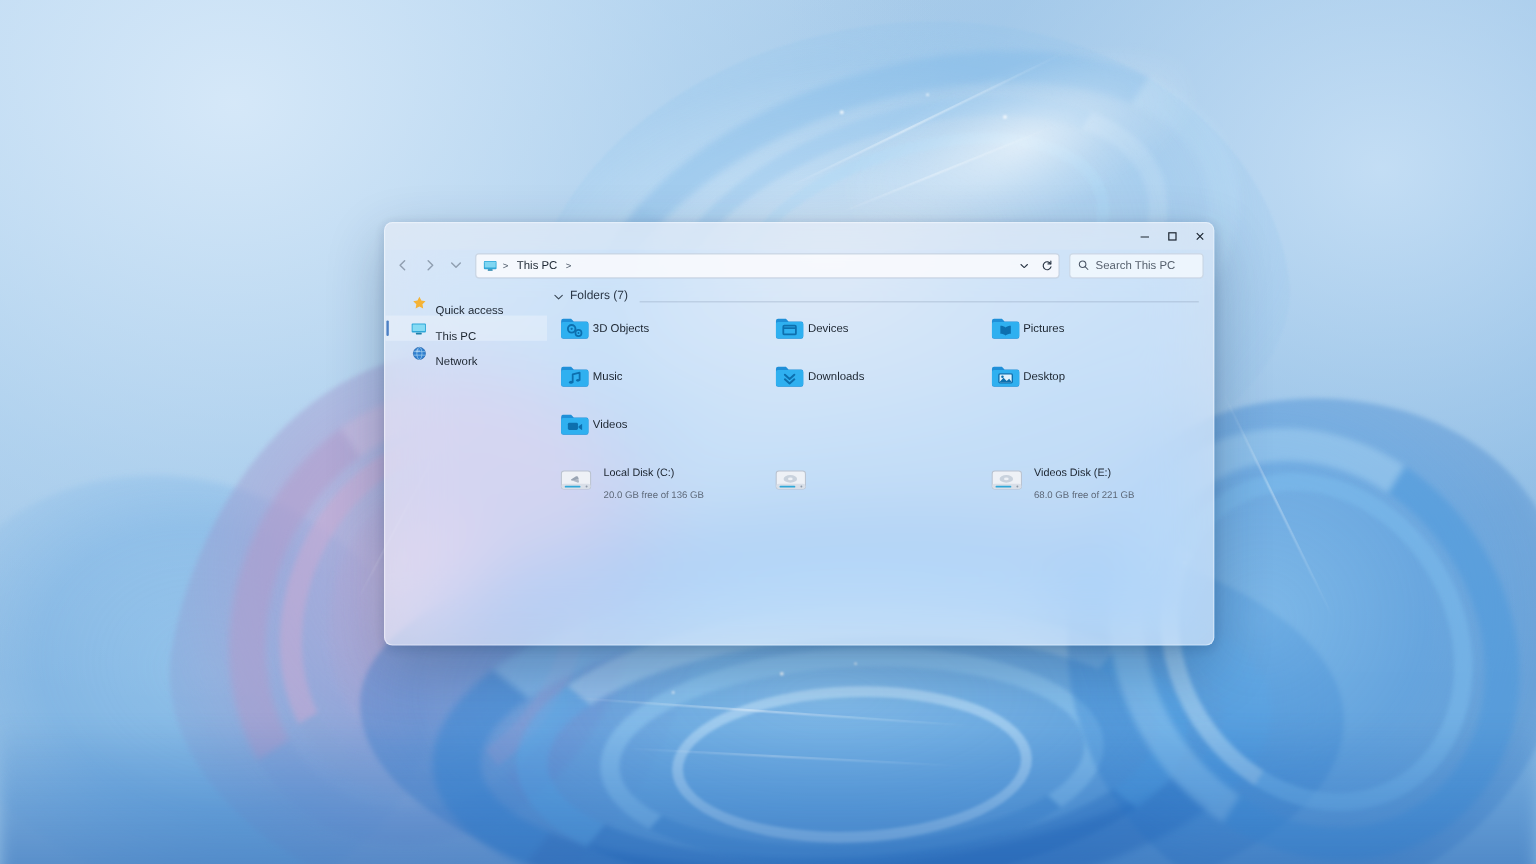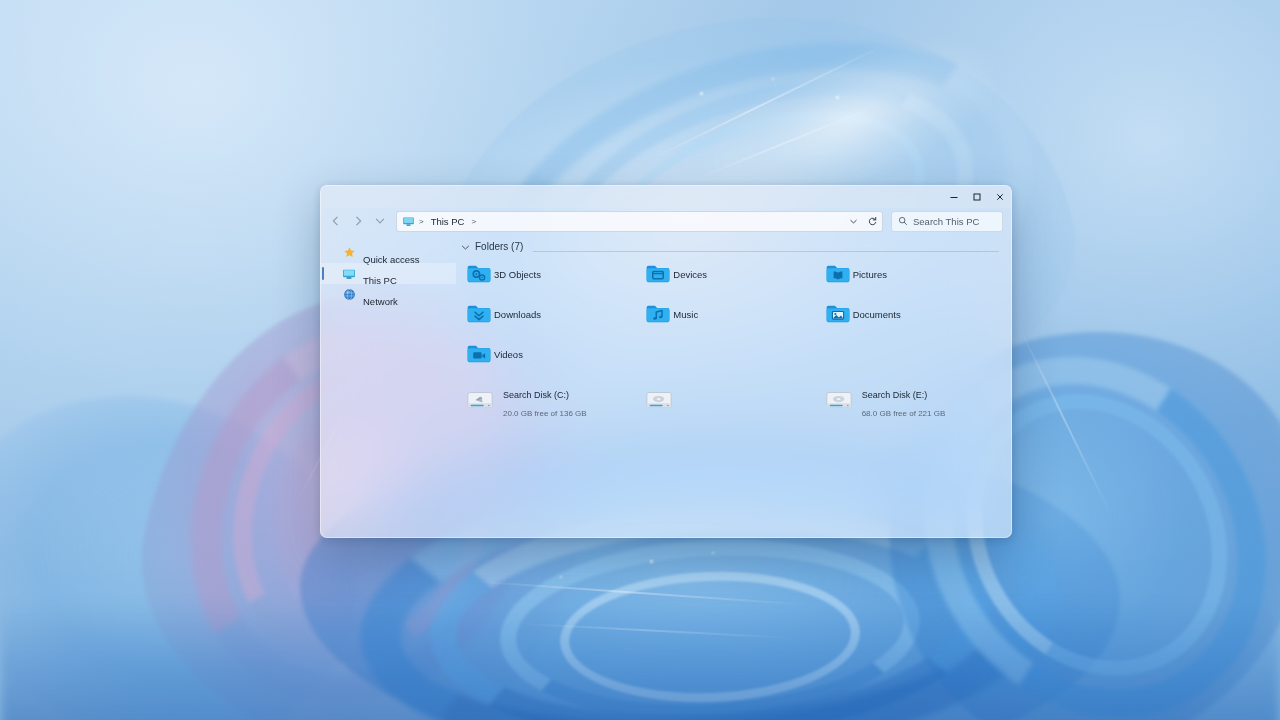--- a/index.html
+++ b/index.html
@@ -654,50 +654,50 @@
               </svg>
             </span>
             <span class="tile-label">Pictures</span>
           </div>
 
           <div class="tile">
             <span class="tile-ico">
               <svg width="28" height="28" viewBox="0 0 32 32">
                 <path d="M3 8.5a2 2 0 012-2h7.5l2.5 2.6H27a2 2 0 012 2v12.4a2 2 0 01-2 2H5a2 2 0 01-2-2z" fill="#1f8fd8"></path>
                 <path d="M3 11.5a2 2 0 012-2h22a2 2 0 012 2v11.4a2 2 0 01-2 2H5a2 2 0 01-2-2z" fill="#2fb0f0"></path>
-                <path d="M11.5 14l4.5 4 4.5-4M11.5 18.4l4.5 4 4.5-4" stroke="#0d6fae" stroke-width="1.9" fill="none" stroke-linecap="round" stroke-linejoin="round"></path>
-              </svg>
-            </span>
-            <span class="tile-label">Downloads</span>
+                <path d="M14 21V13.6l6.6-1.5V19" stroke="#0d6fae" stroke-width="1.7" fill="none" stroke-linecap="round" stroke-linejoin="round"></path>
+                <ellipse cx="12.4" cy="21.2" rx="1.9" ry="1.5" fill="#0d6fae"></ellipse>
+                <ellipse cx="19" cy="19.4" rx="1.7" ry="1.4" fill="#0d6fae"></ellipse>
+              </svg>
+            </span>
+            <span class="tile-label">Music</span>
           </div>
 
           <div class="tile">
             <span class="tile-ico">
               <svg width="28" height="28" viewBox="0 0 32 32">
                 <path d="M3 8.5a2 2 0 012-2h7.5l2.5 2.6H27a2 2 0 012 2v12.4a2 2 0 01-2 2H5a2 2 0 01-2-2z" fill="#1f8fd8"></path>
                 <path d="M3 11.5a2 2 0 012-2h22a2 2 0 012 2v11.4a2 2 0 01-2 2H5a2 2 0 01-2-2z" fill="#2fb0f0"></path>
-                <path d="M14 21V13.6l6.6-1.5V19" stroke="#0d6fae" stroke-width="1.7" fill="none" stroke-linecap="round" stroke-linejoin="round"></path>
-                <ellipse cx="12.4" cy="21.2" rx="1.9" ry="1.5" fill="#0d6fae"></ellipse>
-                <ellipse cx="19" cy="19.4" rx="1.7" ry="1.4" fill="#0d6fae"></ellipse>
-              </svg>
-            </span>
-            <span class="tile-label">Music</span>
+                <path d="M11.5 14l4.5 4 4.5-4M11.5 18.4l4.5 4 4.5-4" stroke="#0d6fae" stroke-width="1.9" fill="none" stroke-linecap="round" stroke-linejoin="round"></path>
+              </svg>
+            </span>
+            <span class="tile-label">Downloads</span>
           </div>
 
           <div class="tile">
             <span class="tile-ico">
               <svg width="28" height="28" viewBox="0 0 32 32">
                 <path d="M3 8.5a2 2 0 012-2h7.5l2.5 2.6H27a2 2 0 012 2v12.4a2 2 0 01-2 2H5a2 2 0 01-2-2z" fill="#1f8fd8"></path>
                 <path d="M3 11.5a2 2 0 012-2h22a2 2 0 012 2v11.4a2 2 0 01-2 2H5a2 2 0 01-2-2z" fill="#2fb0f0"></path>
                 <rect x="9.6" y="13.2" width="12.8" height="8.6" rx="1" fill="#dff2fd" stroke="#0d6fae" stroke-width="1.3"></rect>
                 <circle cx="13" cy="16" r="1.2" fill="#0d6fae"></circle>
                 <path d="M10 21.2l4-4.2 3 3 2.4-2.2 2.6 3.4z" fill="#0d6fae"></path>
               </svg>
             </span>
-            <span class="tile-label">Documents</span>
+            <span class="tile-label">Desktop</span>
           </div>
 
           <div class="tile">
             <span class="tile-ico">
               <svg width="28" height="28" viewBox="0 0 32 32">
                 <path d="M3 8.5a2 2 0 012-2h7.5l2.5 2.6H27a2 2 0 012 2v12.4a2 2 0 01-2 2H5a2 2 0 01-2-2z" fill="#1f8fd8"></path>
                 <path d="M3 11.5a2 2 0 012-2h22a2 2 0 012 2v11.4a2 2 0 01-2 2H5a2 2 0 01-2-2z" fill="#2fb0f0"></path>
                 <rect x="9.4" y="14" width="9.6" height="7" rx="1.4" fill="#0d6fae"></rect>
                 <path d="M19.6 17.4l3.4-2.3v6l-3.4-2.3z" fill="#0d6fae"></path>
               </svg>
@@ -714,21 +714,21 @@
               <svg width="30" height="30" viewBox="0 0 32 32">
                 <rect x="3" y="8" width="26" height="16" rx="2.4" fill="#eef1f6" stroke="#b9c2cf" stroke-width="0.9"></rect>
                 <rect x="3" y="19.4" width="26" height="4.6" rx="2.2" fill="#d9dfe8"></rect>
                 <rect x="6" y="21" width="14" height="1.7" rx="0.8" fill="#2fa7d8"></rect>
                 <circle cx="25.4" cy="21.8" r="0.85" fill="#8e99a8"></circle>
                 <path d="M11.5 15.6l4.2-2.7c.9-.6 2-.2 2.3.8l.5 1.6-6.3 1.4z" fill="#9aa5b4"></path>
                 <path d="M12.6 16.5l5.5-1.2.5 1.7c.2.8-.5 1.5-1.3 1.3z" fill="#adb7c4"></path>
               </svg>
             </span>
             <span class="drive-info">
-              <span class="drive-name">Search Disk (C:)</span>
+              <span class="drive-name">Local Disk (C:)</span>
               <span class="bar-track">
                 <span class="bar-fill" style="width:85%"></span>
               </span>
               <span class="drive-sub">20.0 GB free of 136 GB</span>
             </span>
           </div>
 
           <div class="drive">
             <span class="drive-ico">
               <svg width="30" height="30" viewBox="0 0 32 32">
@@ -747,21 +747,21 @@
               <svg width="30" height="30" viewBox="0 0 32 32">
                 <rect x="3" y="8" width="26" height="16" rx="2.4" fill="#eef1f6" stroke="#b9c2cf" stroke-width="0.9"></rect>
                 <rect x="3" y="19.4" width="26" height="4.6" rx="2.2" fill="#d9dfe8"></rect>
                 <rect x="6" y="21" width="14" height="1.7" rx="0.8" fill="#2fa7d8"></rect>
                 <circle cx="25.4" cy="21.8" r="0.85" fill="#8e99a8"></circle>
                 <ellipse cx="15.6" cy="15" rx="6" ry="3.4" fill="#c9d2dd"></ellipse>
                 <ellipse cx="15.6" cy="15" rx="2.1" ry="1.25" fill="#eef1f6"></ellipse>
               </svg>
             </span>
             <span class="drive-info">
-              <span class="drive-name">Search Disk (E:)</span>
+              <span class="drive-name">Videos Disk (E:)</span>
               <span class="bar-track">
                 <span class="bar-fill" style="width:47%"></span>
               </span>
               <span class="drive-sub">68.0 GB free of 221 GB</span>
             </span>
           </div>
 
 
         </div>
       </div>

